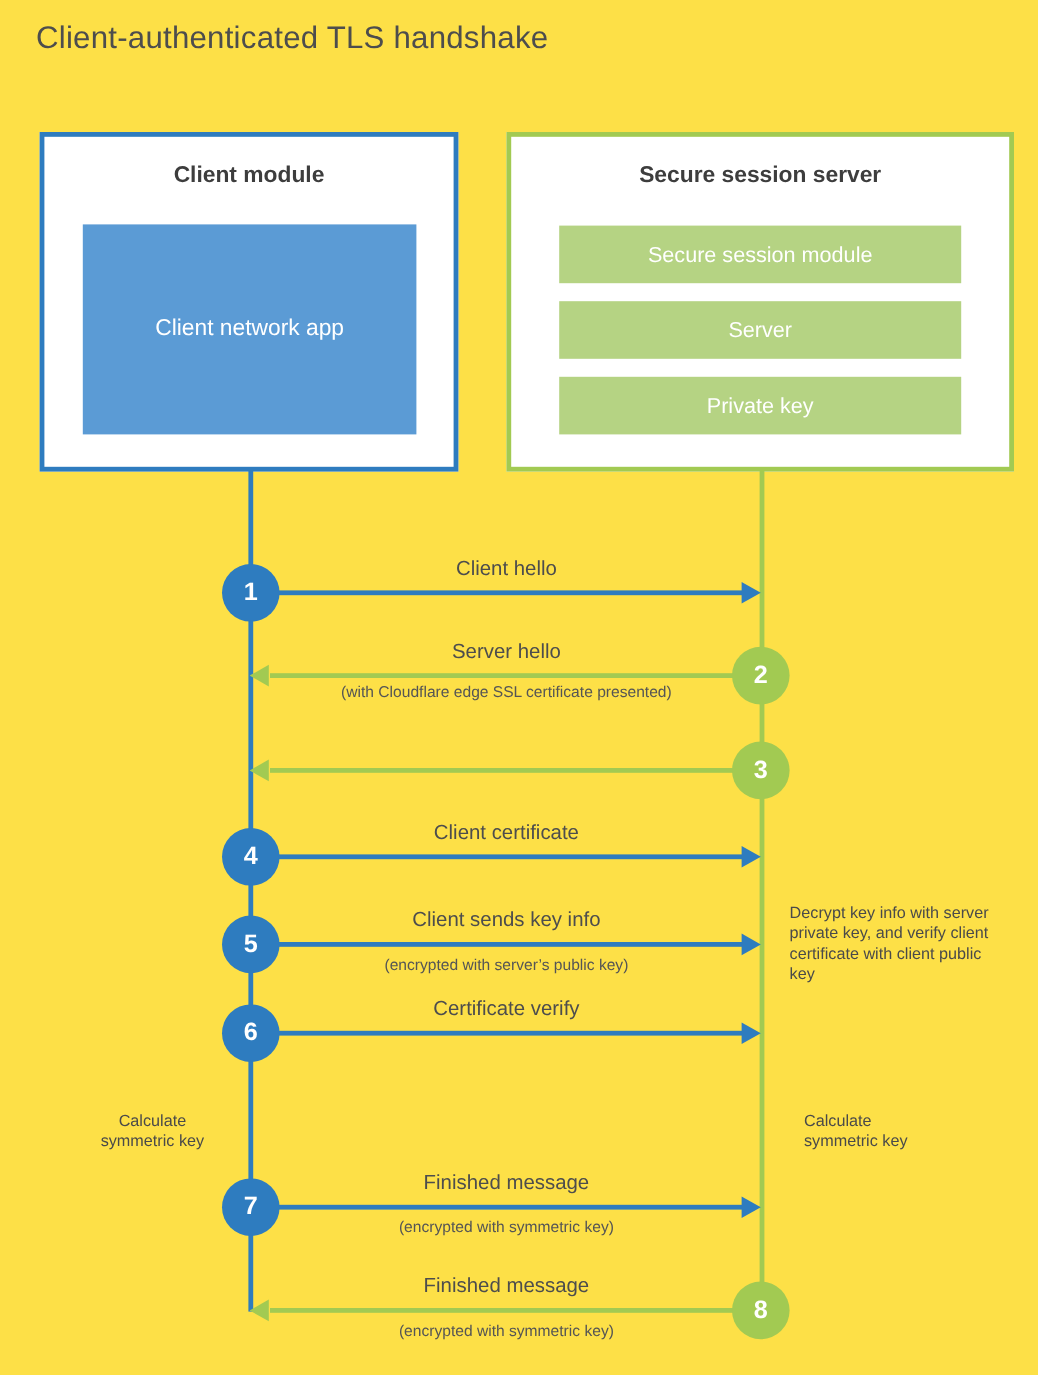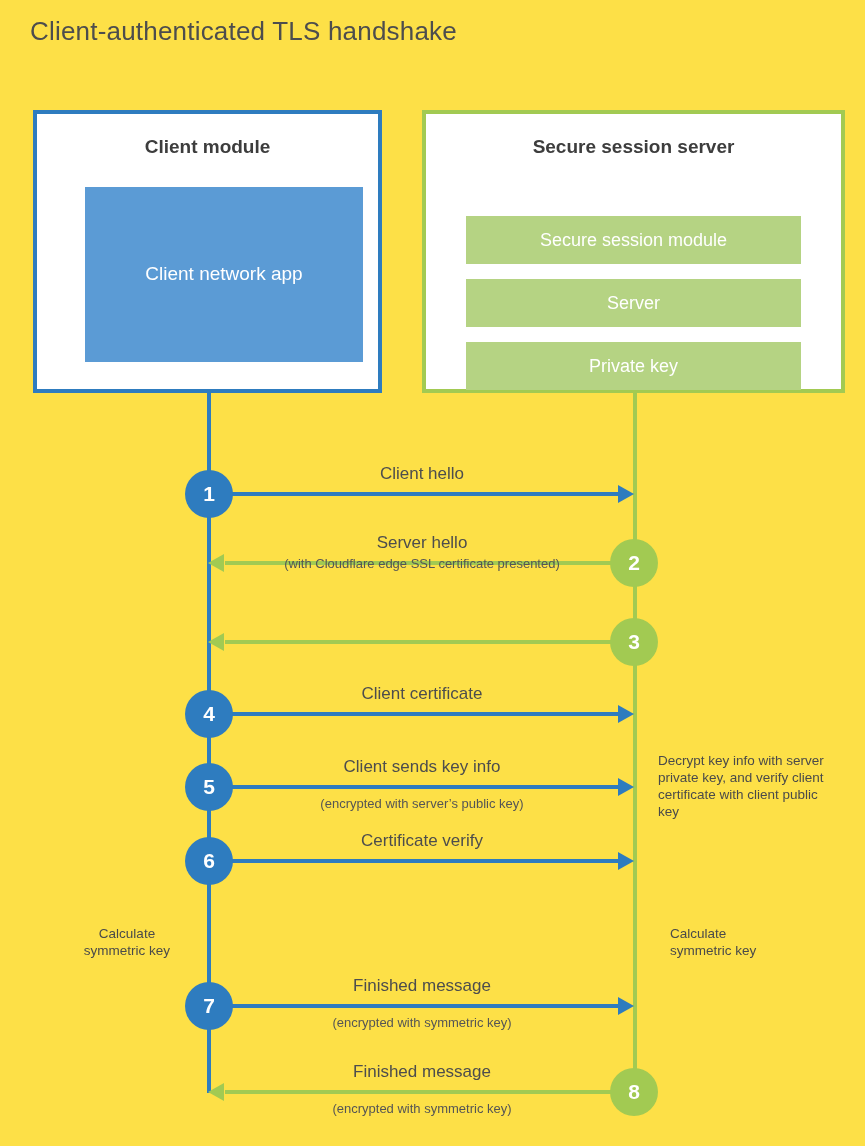--- a/index.html
+++ b/index.html
@@ -13,25 +13,25 @@
   .canvas{position:relative;width:865px;height:1146px;background:#fde047;overflow:hidden;}
 
   .page-title{position:absolute;left:30px;top:16px;font-size:26px;font-weight:300;color:#4d4d4d;letter-spacing:.2px;}
 
   .actor-box{position:absolute;top:110px;box-sizing:border-box;background:#fff;}
   .client-box{left:33px;width:349px;height:283px;border:4px solid var(--blue);}
   .server-box{left:422px;width:423px;height:283px;border:4px solid var(--green);}
   .box-title{margin-top:22px;text-align:center;font-size:19px;font-weight:700;color:#3d3d3d;}
 
   .client-app{position:absolute;left:69px;top:187px;width:278px;height:175px;background:var(--blue-fill);
-    display:flex;align-items:center;justify-content:center;z-index:2;margin-left:16px;}
+    display:flex;align-items:center;justify-content:center;z-index:2;}
   .client-app span{color:#fff;font-size:19px;text-align:center;max-width:175px;line-height:1.4;}
 
   .server-bar{position:absolute;left:466px;width:335px;height:48px;background:var(--green-fill);
-    display:flex;align-items:center;justify-content:center;color:#fff;font-size:18px;z-index:2;margin-top:28px;}
+    display:flex;align-items:center;justify-content:center;color:#fff;font-size:18px;z-index:2;}
   .bar-1{top:188px;} .bar-2{top:251px;} .bar-3{top:314px;}
 
   .vline{position:absolute;width:4px;z-index:1;}
   .vline-blue{left:207px;top:392px;height:701px;background:var(--blue);}
   .vline-green{left:633px;top:392px;height:700px;background:var(--green);}
 
   .step-badge{position:absolute;width:48px;height:48px;border-radius:50%;display:flex;align-items:center;
     justify-content:center;color:#fff;font-weight:700;font-size:21px;z-index:3;}
   .badge-blue{background:var(--blue);left:185px;}
   .badge-green{background:var(--green);left:610px;}
@@ -76,21 +76,21 @@
   <div class="vline vline-green"></div>
 
   <div class="msg-label" style="top:464px">Client hello</div>
   <div class="h-arrow arrow-blue" style="top:492px"></div>
   <div class="head head-right" style="top:485px"></div>
   <div class="step-badge badge-blue" style="top:470px">1</div>
 
   <div class="msg-label" style="top:533px">Server hello</div>
   <div class="h-arrow arrow-green" style="top:561px"></div>
   <div class="head head-left" style="top:554px"></div>
-  <div class="msg-sub" style="top:556px">(with Cloudflare edge SSL certificate presented)</div>
+  <div class="msg-sub" style="top:569px">(with Cloudflare edge SSL certificate presented)</div>
   <div class="step-badge badge-green" style="top:539px">2</div>
 
   <div class="h-arrow arrow-green" style="top:640px"></div>
   <div class="head head-left" style="top:633px"></div>
   <div class="step-badge badge-green" style="top:618px">3</div>
 
   <div class="msg-label" style="top:684px">Client certificate</div>
   <div class="h-arrow arrow-blue" style="top:712px"></div>
   <div class="head head-right" style="top:705px"></div>
   <div class="step-badge badge-blue" style="top:690px">4</div>

